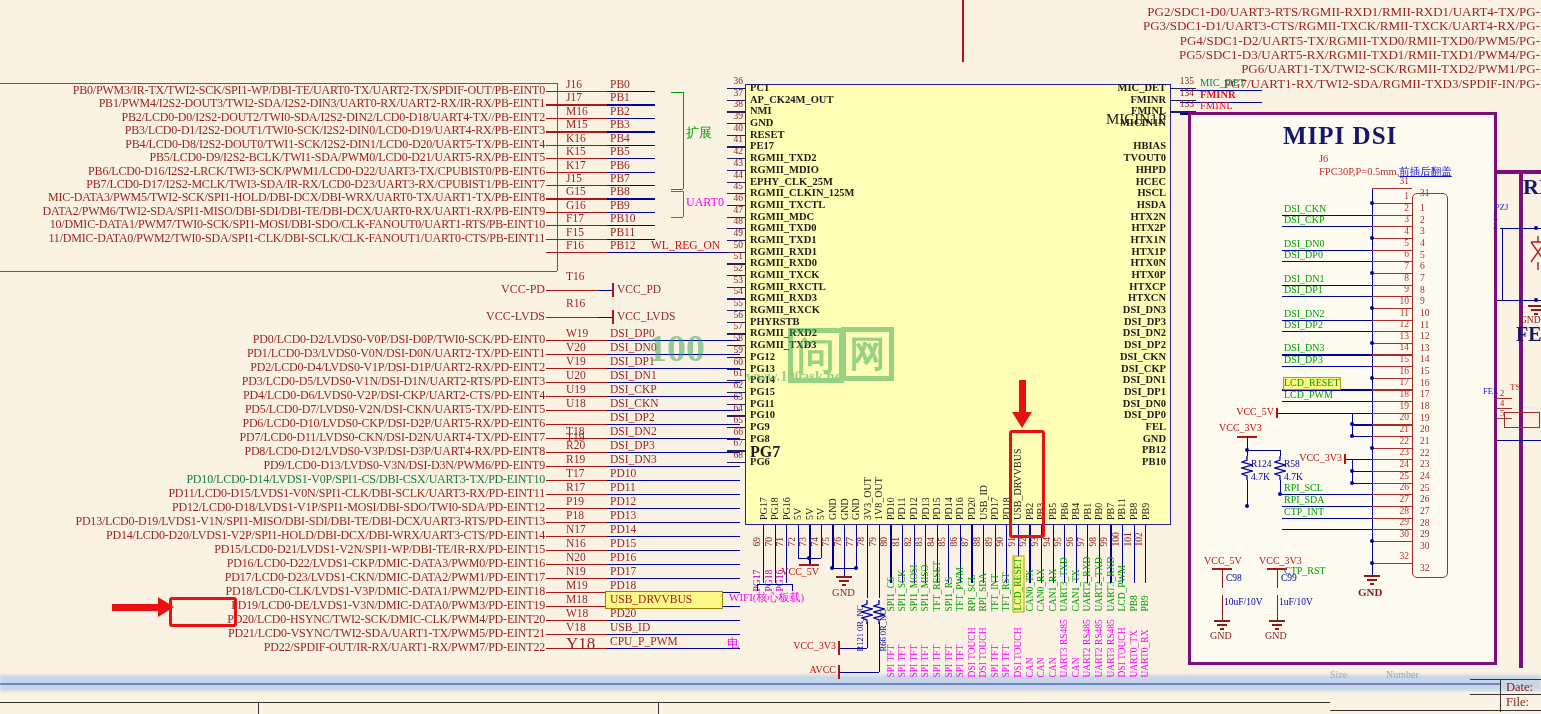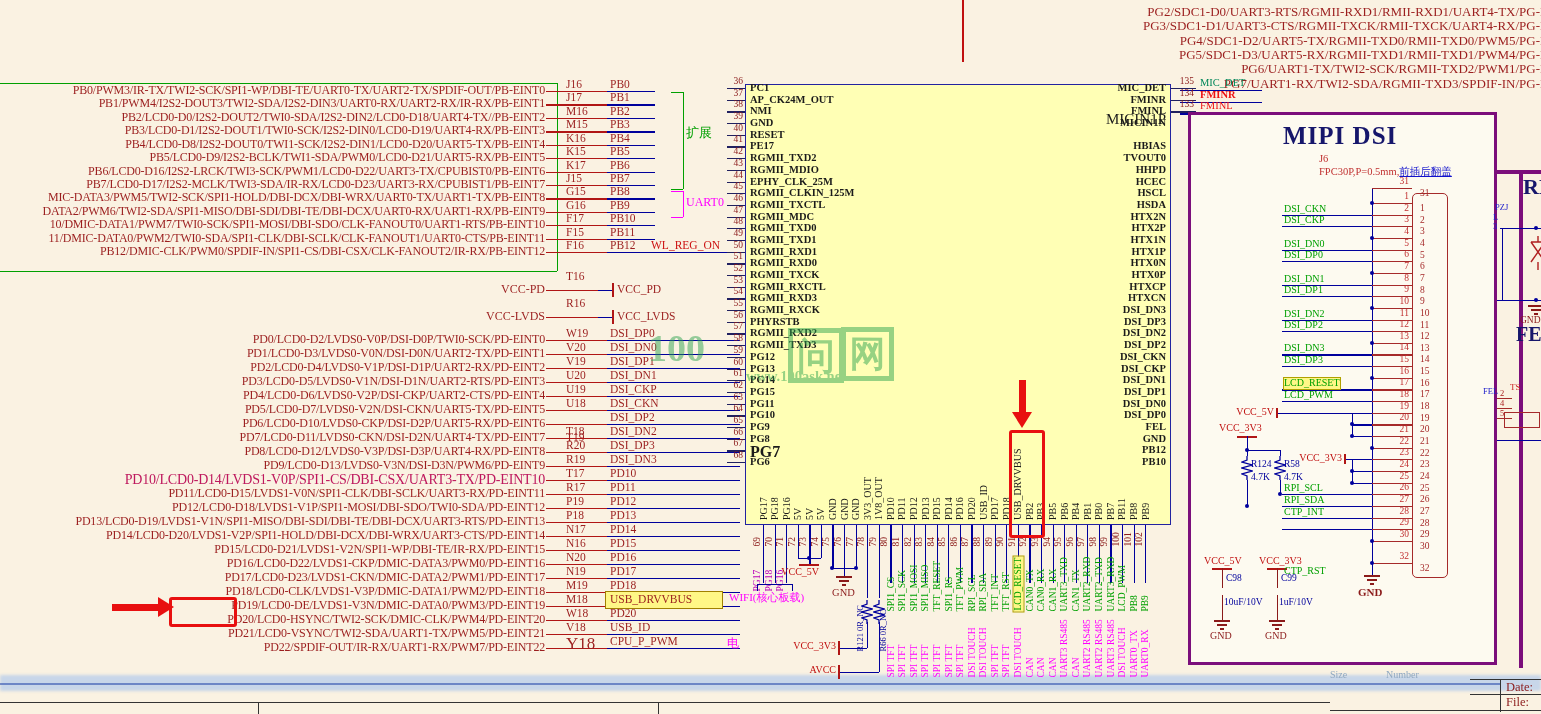--- a/index.html
+++ b/index.html
@@ -125,21 +125,20 @@
     <div class="t" style="right: 996px; top: 218.2px; font-size: 12px; color: rgb(155, 30, 30); letter-spacing: -0.2px;">10/DMIC-DATA1/PWM7/TWI0-SCK/SPI1-MOSI/DBI-SDO/CLK-FANOUT0/UART1-RTS/PB-EINT10</div>
     <div class="ln" style="left: 546px; top: 225.2px; width: 61px; height: 1.3px; background: rgb(176, 21, 21);"></div>
     <div class="ln" style="left: 607px; top: 225.2px; width: 48px; height: 1.3px; background: rgb(0, 0, 156);"></div>
     <div class="t" style="left: 566px; top: 212.2px; font-size: 11.5px; color: rgb(155, 30, 30);">F17</div>
     <div class="t" style="left: 610px; top: 212.2px; font-size: 11.5px; color: rgb(155, 30, 30);">PB10</div>
     <div class="t" style="right: 996px; top: 231.62px; font-size: 12px; color: rgb(155, 30, 30); letter-spacing: -0.2px;">11/DMIC-DATA0/PWM2/TWI0-SDA/SPI1-CLK/DBI-SCLK/CLK-FANOUT1/UART0-CTS/PB-EINT11</div>
     <div class="ln" style="left: 546px; top: 238.62px; width: 61px; height: 1.3px; background: rgb(176, 21, 21);"></div>
     <div class="ln" style="left: 607px; top: 238.62px; width: 48px; height: 1.3px; background: rgb(0, 0, 156);"></div>
     <div class="t" style="left: 566px; top: 225.62px; font-size: 11.5px; color: rgb(155, 30, 30);">F15</div>
     <div class="t" style="left: 610px; top: 225.62px; font-size: 11.5px; color: rgb(155, 30, 30);">PB11</div>
-    <div class="t" style="right: 996px; top: 245.04px; font-size: 12px; color: rgb(155, 30, 30); letter-spacing: -0.2px;">PB12/DMIC-CLK/PWM0/SPDIF-IN/SPI1-CS/DBI-CSX/CLK-FANOUT2/IR-RX/PB-EINT12</div>
     <div class="ln" style="left: 546px; top: 252.04px; width: 61px; height: 1.3px; background: rgb(176, 21, 21);"></div>
     <div class="ln" style="left: 607px; top: 252.04px; width: 133px; height: 1.3px; background: rgb(0, 0, 156);"></div>
     <div class="t" style="left: 566px; top: 239.04px; font-size: 11.5px; color: rgb(155, 30, 30);">F16</div>
     <div class="t" style="left: 610px; top: 239.04px; font-size: 11.5px; color: rgb(155, 30, 30);">PB12</div>
     <div class="ln" style="left: 671px; top: 92px; width: 12px; height: 1.4px; background: rgb(0, 160, 0);"></div>
     <div class="ln" style="left: 683px; top: 92px; width: 1.4px; height: 97px; background: rgb(0, 160, 0);"></div>
     <div class="ln" style="left: 671px; top: 189px; width: 12px; height: 1.4px; background: rgb(0, 160, 0);"></div>
     <div class="ln" style="left: 671px; top: 191px; width: 12px; height: 1.4px; background: rgb(255, 0, 255);"></div>
     <div class="ln" style="left: 683px; top: 191px; width: 1.4px; height: 26px; background: rgb(255, 0, 255);"></div>
     <div class="ln" style="left: 671px; top: 217px; width: 12px; height: 1.4px; background: rgb(255, 0, 255);"></div>
@@ -198,21 +197,21 @@
     <div class="t" style="right: 996px; top: 445px; font-size: 12px; color: rgb(155, 30, 30); letter-spacing: -0.2px;">PD8/LCD0-D12/LVDS0-V3P/DSI-D3P/UART4-RX/PD-EINT8</div>
     <div class="ln" style="left: 546px; top: 452px; width: 61px; height: 1.3px; background: rgb(176, 21, 21);"></div>
     <div class="ln" style="left: 607px; top: 452px; width: 133px; height: 1.3px; background: rgb(0, 0, 156);"></div>
     <div class="t" style="left: 566px; top: 439px; font-size: 11.5px; color: rgb(155, 30, 30);">R20</div>
     <div class="t" style="left: 610px; top: 439px; font-size: 11.5px; color: rgb(155, 30, 30);">DSI_DP3</div>
     <div class="t" style="right: 996px; top: 459px; font-size: 12px; color: rgb(155, 30, 30); letter-spacing: -0.2px;">PD9/LCD0-D13/LVDS0-V3N/DSI-D3N/PWM6/PD-EINT9</div>
     <div class="ln" style="left: 546px; top: 466px; width: 61px; height: 1.3px; background: rgb(176, 21, 21);"></div>
     <div class="ln" style="left: 607px; top: 466px; width: 133px; height: 1.3px; background: rgb(0, 0, 156);"></div>
     <div class="t" style="left: 566px; top: 453px; font-size: 11.5px; color: rgb(155, 30, 30);">R19</div>
     <div class="t" style="left: 610px; top: 453px; font-size: 11.5px; color: rgb(155, 30, 30);">DSI_DN3</div>
-    <div class="t" style="right: 996px; top: 473px; font-size: 14px; color: #be185d; letter-spacing: -0.2px; margin-left: 36px;">PD10/LCD0-D14/LVDS1-V0P/SPI1-CS/DBI-CSX/UART3-TX/PD-EINT10</div>
+    <div class="t" style="right: 996px; top: 473px; font-size: 12px; color: #15803d; letter-spacing: -0.2px; margin-left: 36px;">PD10/LCD0-D14/LVDS1-V0P/SPI1-CS/DBI-CSX/UART3-TX/PD-EINT10</div>
     <div class="ln" style="left: 546px; top: 480px; width: 61px; height: 1.3px; background: rgb(176, 21, 21);"></div>
     <div class="ln" style="left: 607px; top: 480px; width: 133px; height: 1.3px; background: rgb(0, 0, 156);"></div>
     <div class="t" style="left: 566px; top: 467px; font-size: 11.5px; color: rgb(155, 30, 30);">T17</div>
     <div class="t" style="left: 610px; top: 467px; font-size: 11.5px; color: rgb(155, 30, 30);">PD10</div>
     <div class="t" style="right: 996px; top: 487px; font-size: 12px; color: rgb(155, 30, 30); letter-spacing: -0.2px;">PD11/LCD0-D15/LVDS1-V0N/SPI1-CLK/DBI-SCLK/UART3-RX/PD-EINT11</div>
     <div class="ln" style="left: 546px; top: 494px; width: 61px; height: 1.3px; background: rgb(176, 21, 21);"></div>
     <div class="ln" style="left: 607px; top: 494px; width: 133px; height: 1.3px; background: rgb(0, 0, 156);"></div>
     <div class="t" style="left: 566px; top: 481px; font-size: 11.5px; color: rgb(155, 30, 30);">R17</div>
     <div class="t" style="left: 610px; top: 481px; font-size: 11.5px; color: rgb(155, 30, 30);">PD11</div>
     <div class="t" style="right: 996px; top: 501px; font-size: 12px; color: rgb(155, 30, 30); letter-spacing: -0.2px;">PD12/LCD0-D18/LVDS1-V1P/SPI1-MOSI/DBI-SDO/TWI0-SDA/PD-EINT12</div>

